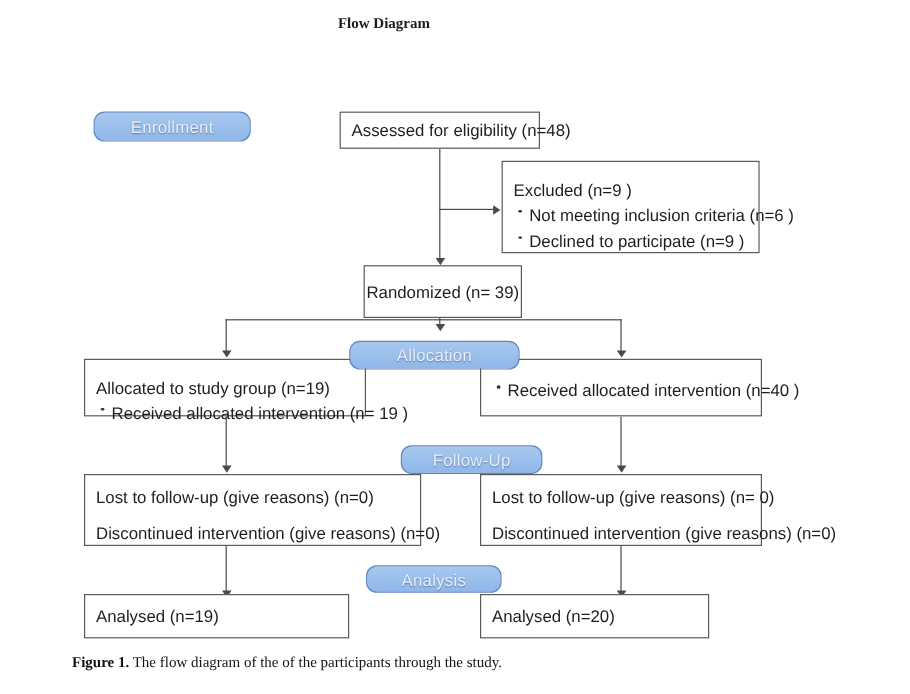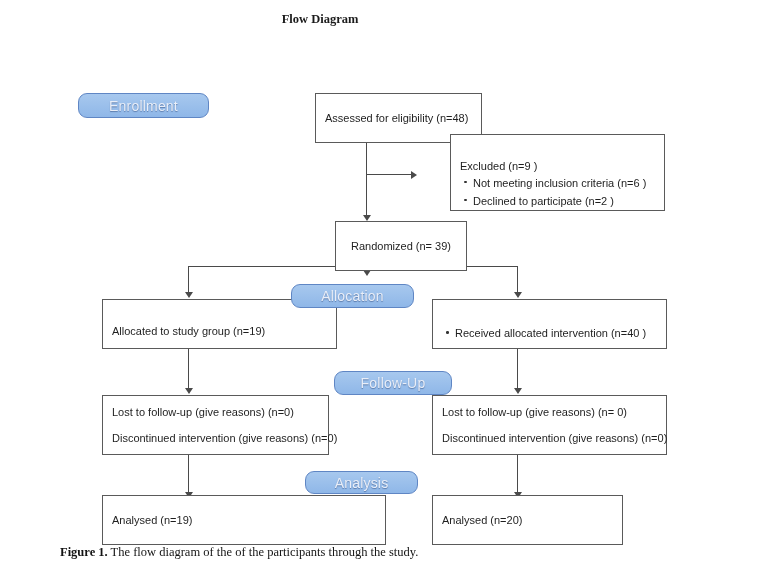--- a/index.html
+++ b/index.html
@@ -40,26 +40,25 @@
     font-size: 12.5px;
     color: #1b1b1b;
   }
 
   
   .box {
     position: absolute;
     box-sizing: border-box;
     background: #ffffff;
     border: 1.3px solid #5a5a5a;
-    font-size: 11px;
+    font-size: 14px;
     line-height: 1.35;
     color: #1e1e1e;
-    padding: 24px 9px;
+    padding: 14px 9px;
     z-index: 3;
-    margin-left: 32px;
   }
   .box .line { white-space: nowrap; }
   .box ul {
     margin: 2px 0 0 0;
     padding-left: 13px;
     list-style: none;
   }
   .box ul li {
     position: relative;
     white-space: nowrap;
@@ -152,84 +151,87 @@
 <div class="vline" style="left:366px; top:124px; height:92px;"></div>
 <div class="arrow-down" style="left:362.5px; top:215px;"></div>
 
 <div class="hline" style="left:366px; top:174px; width:46px;"></div>
 <div class="arrow-right" style="left:411px; top:170.5px;"></div>
 
 <div class="box" style="left:418px; top:134px; width:215px; height:77px;">
   <div class="line">Excluded (n=9  )</div>
   <ul>
     <li>Not meeting inclusion criteria (n=6  )</li>
-    <li>Declined to participate (n=2  )</li>
+    <li>Declined to participate (n=9  )</li>
   </ul>
 </div>
 
 <div class="box" style="left:303px; top:221px; width:132px; height:44px; display:flex; align-items:center; justify-content:center;">
   <span class="line">Randomized (n= 39)</span>
 </div>
 
 <div class="vline" style="left:366px; top:247px; height:25px;"></div>
 <div class="arrow-down" style="left:362.5px; top:270px;"></div>
 
 <div class="hline" style="left:188px; top:266px; width:330px;"></div>
 
 <div class="vline" style="left:188px; top:266px; height:28px;"></div>
 <div class="arrow-down" style="left:184.5px; top:292px;"></div>
 
 <div class="vline" style="left:517px; top:266px; height:28px;"></div>
 <div class="arrow-down" style="left:513.5px; top:292px;"></div>
 
-<div class="badge" style="left:291px; top:284px; width:123px; height:24px;">
+<div class="badge" style="left:291px; top:284px; width:142px; height:24px;">
   <span>Allocation</span>
 </div>
 
 <div class="box" style="left:70px; top:299px; width:235px; height:48px;">
   <div class="line">Allocated to study group (n=19)</div>
+  <ul>
+    <li>Received allocated intervention (n= 19 )</li>
+  </ul>
 </div>
 
 <div class="box" style="left:400px; top:299px; width:235px; height:48px;">
   <ul>
     <li>Received allocated intervention (n=40  )</li>
   </ul>
 </div>
 
 <div class="vline" style="left:188px; top:347px; height:42px;"></div>
 <div class="arrow-down" style="left:184.5px; top:388px;"></div>
 
 <div class="vline" style="left:517px; top:347px; height:42px;"></div>
 <div class="arrow-down" style="left:513.5px; top:388px;"></div>
 
 <div class="badge" style="left:297px; top:371px; width:118px; height:24px;margin-left:37px;">
   <span>Follow-Up</span>
 </div>
 
-<div class="box" style="left:70px; top:395px; width:227px; height:60px; padding-top:9px;">
+<div class="box" style="left:70px; top:395px; width:281px; height:60px; padding-top:9px;">
   <div class="line spaced">Lost to follow-up (give reasons) (n=0)</div>
   <div class="line">Discontinued intervention (give reasons) (n=0)</div>
 </div>
 
 <div class="box" style="left:400px; top:395px; width:235px; height:60px; padding-top:9px;">
   <div class="line spaced">Lost to follow-up (give reasons) (n= 0)</div>
   <div class="line">Discontinued intervention (give reasons) (n=0)</div>
 </div>
 
 <div class="vline" style="left:188px; top:455px; height:38px;"></div>
 <div class="arrow-down" style="left:184.5px; top:492px;"></div>
 
 <div class="vline" style="left:517px; top:455px; height:38px;"></div>
 <div class="arrow-down" style="left:513.5px; top:492px;"></div>
 
 <div class="badge" style="left:305px; top:471px; width:113px; height:23px;">
   <span>Analysis</span>
 </div>
 
-<div class="box" style="left:70px; top:495px; width:284px; height:37px; display:flex; align-items:center;">
+<div class="box" style="left:70px; top:495px; width:221px; height:37px; display:flex; align-items:center;">
   <span class="line">Analysed (n=19)</span>
 </div>
 
 <div class="box" style="left:400px; top:495px; width:191px; height:37px; display:flex; align-items:center;">
   <span class="line">Analysed (n=20)</span>
 </div>
 
 <div class="caption">
   <b>Figure 1.</b><span> The flow diagram of the of the participants through the study.</span>
 </div>

